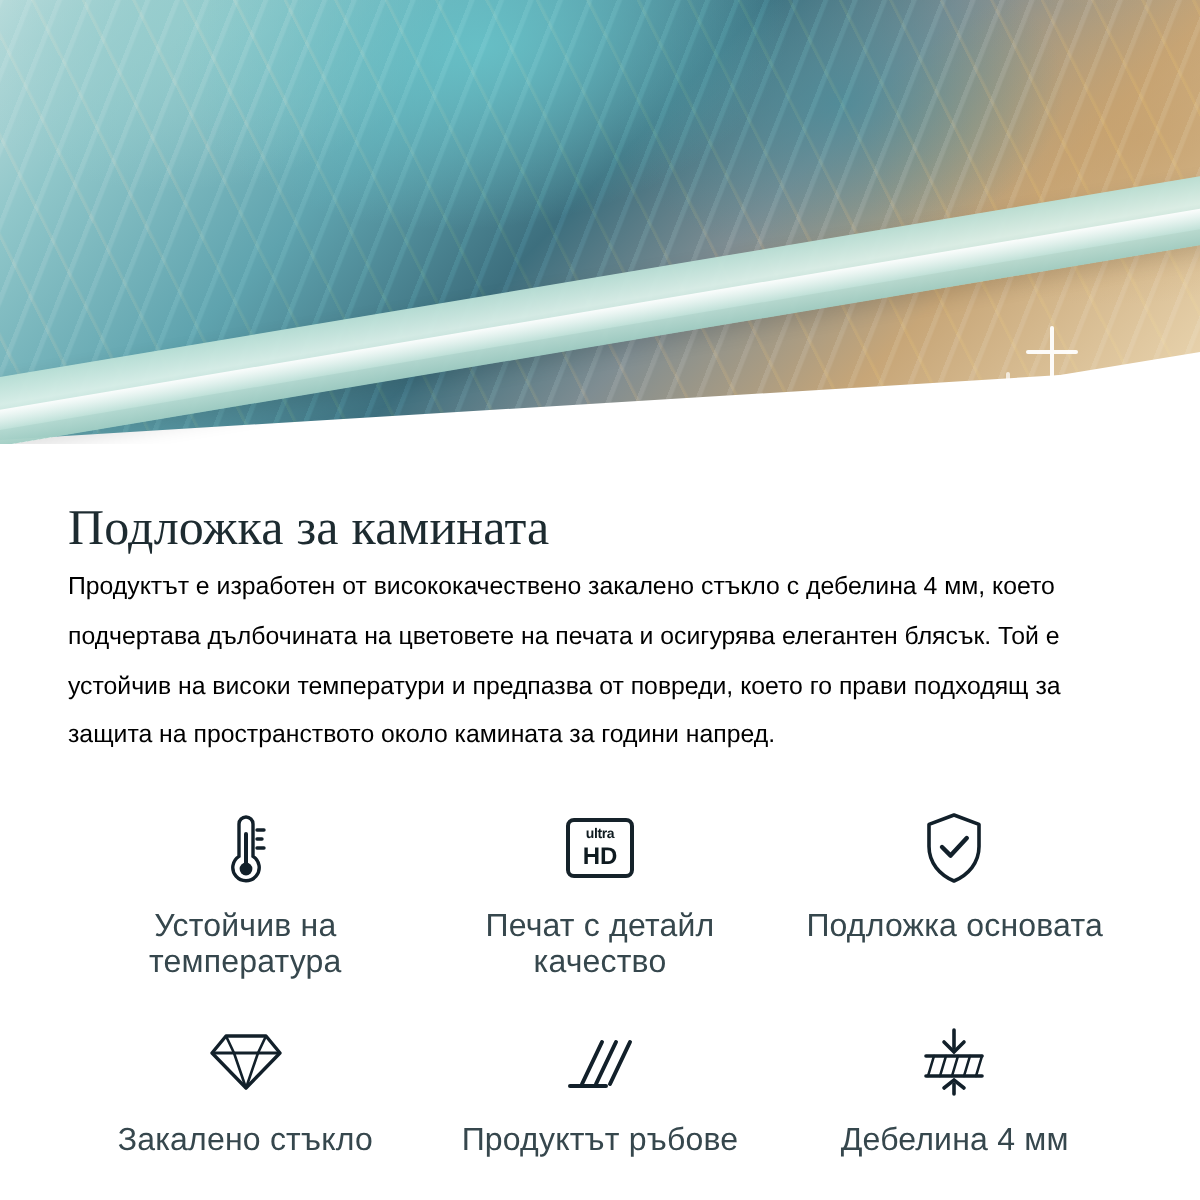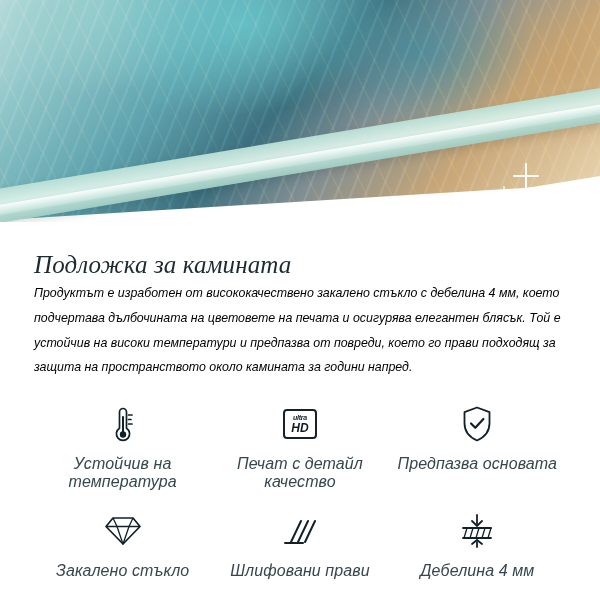--- a/index.html
+++ b/index.html
@@ -8,21 +8,20 @@
     height: 600px;
     background: #ffffff;
     font-family: "Liberation Sans", sans-serif;
     overflow: hidden;
   }
   .page {
     position: relative;
     width: 600px;
     height: 600px;
     background: #ffffff;
-    font-style: italic;
   }
 
   
   .hero {
     position: relative;
     width: 600px;
     height: 222px;
     overflow: hidden;
     background: #ffffff;
   }
@@ -206,21 +205,21 @@
         <div class="feature-label">Печат с детайл качество</div>
       </div>
 
       <div class="feature">
         <div class="feature-icon">
           <svg width="34" height="40" viewBox="0 0 34 40" fill="none" stroke="#12202a" stroke-width="1.8" stroke-linecap="round" stroke-linejoin="round">
             <path d="M17 3.5 4.5 8.2v11.1c0 8.1 5.3 14.1 12.5 17.2 7.2-3.1 12.5-9.1 12.5-17.2V8.2L17 3.5z"></path>
             <path d="M11 19.5l4.3 4.3L23.4 15" stroke-width="2.2"></path>
           </svg>
         </div>
-        <div class="feature-label">Предпазва основата</div>
+        <div class="feature-label">Подложка основата</div>
       </div>
 
       <div class="feature">
         <div class="feature-icon">
           <svg width="38" height="34" viewBox="0 0 38 34" fill="none" stroke="#12202a" stroke-width="1.7" stroke-linejoin="round">
             <path d="M9 4h20l7 8.5L19 30 2 12.5 9 4z"></path>
             <path d="M2 12.5h34" stroke-width="1.4"></path>
             <path d="M9 4l4 8.5L19 30 25 12.5 29 4" stroke-width="1.3"></path>
           </svg>
         </div>
@@ -229,21 +228,21 @@
 
       <div class="feature">
         <div class="feature-icon">
           <svg width="38" height="34" viewBox="0 0 38 34" fill="none" stroke="#12202a" stroke-width="2" stroke-linecap="round">
             <path d="M4 29L22 29"></path>
             <path d="M10 28L20 7"></path>
             <path d="M17 28L27 7"></path>
             <path d="M24 28L34 7"></path>
           </svg>
         </div>
-        <div class="feature-label">Шлифовани прави</div>
+        <div class="feature-label">Продуктът ръбове</div>
       </div>
 
       <div class="feature">
         <div class="feature-icon">
           <svg width="40" height="38" viewBox="0 0 40 38" fill="none" stroke="#12202a" stroke-width="1.8" stroke-linecap="round">
             <path d="M20 3v9"></path>
             <path d="M15 9l5 5 5-5"></path>
             <path d="M6 16h28"></path>
             <path d="M6 26h28"></path>
             <path d="M10 16l-3 10M16 16l-3 10M22 16l-3 10M28 16l-3 10M34 16l-3 10" stroke-width="1.3"></path>

